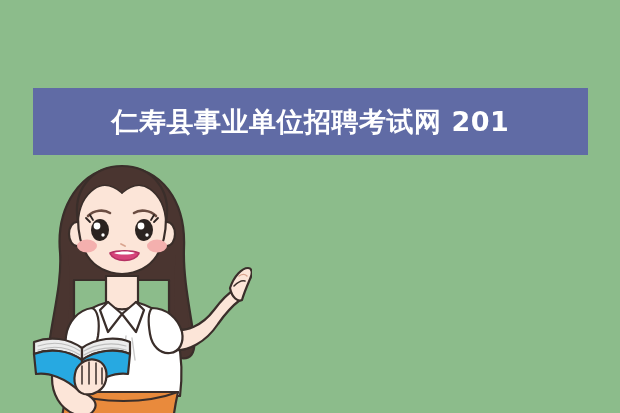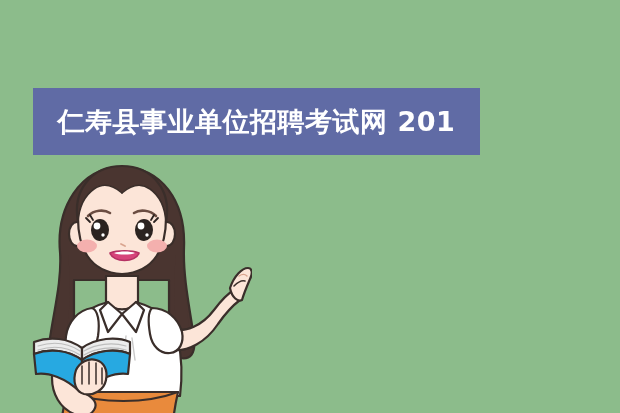--- a/index.html
+++ b/index.html
@@ -14,21 +14,21 @@
     overflow: hidden;
     background: #8cbc8b;
     font-family: "Liberation Sans", "DejaVu Sans", sans-serif;
   }
 
   
   #title-banner {
     position: absolute;
     left: 33px;
     top: 88px;
-    width: 447px;
+    width: 555px;
     height: 67px;
     background: #606ba5;
     display: flex;
     align-items: center;
     justify-content: center;
     box-sizing: border-box;
     padding: 0 12px;
   }
   #title-text {
     color: #ffffff;

